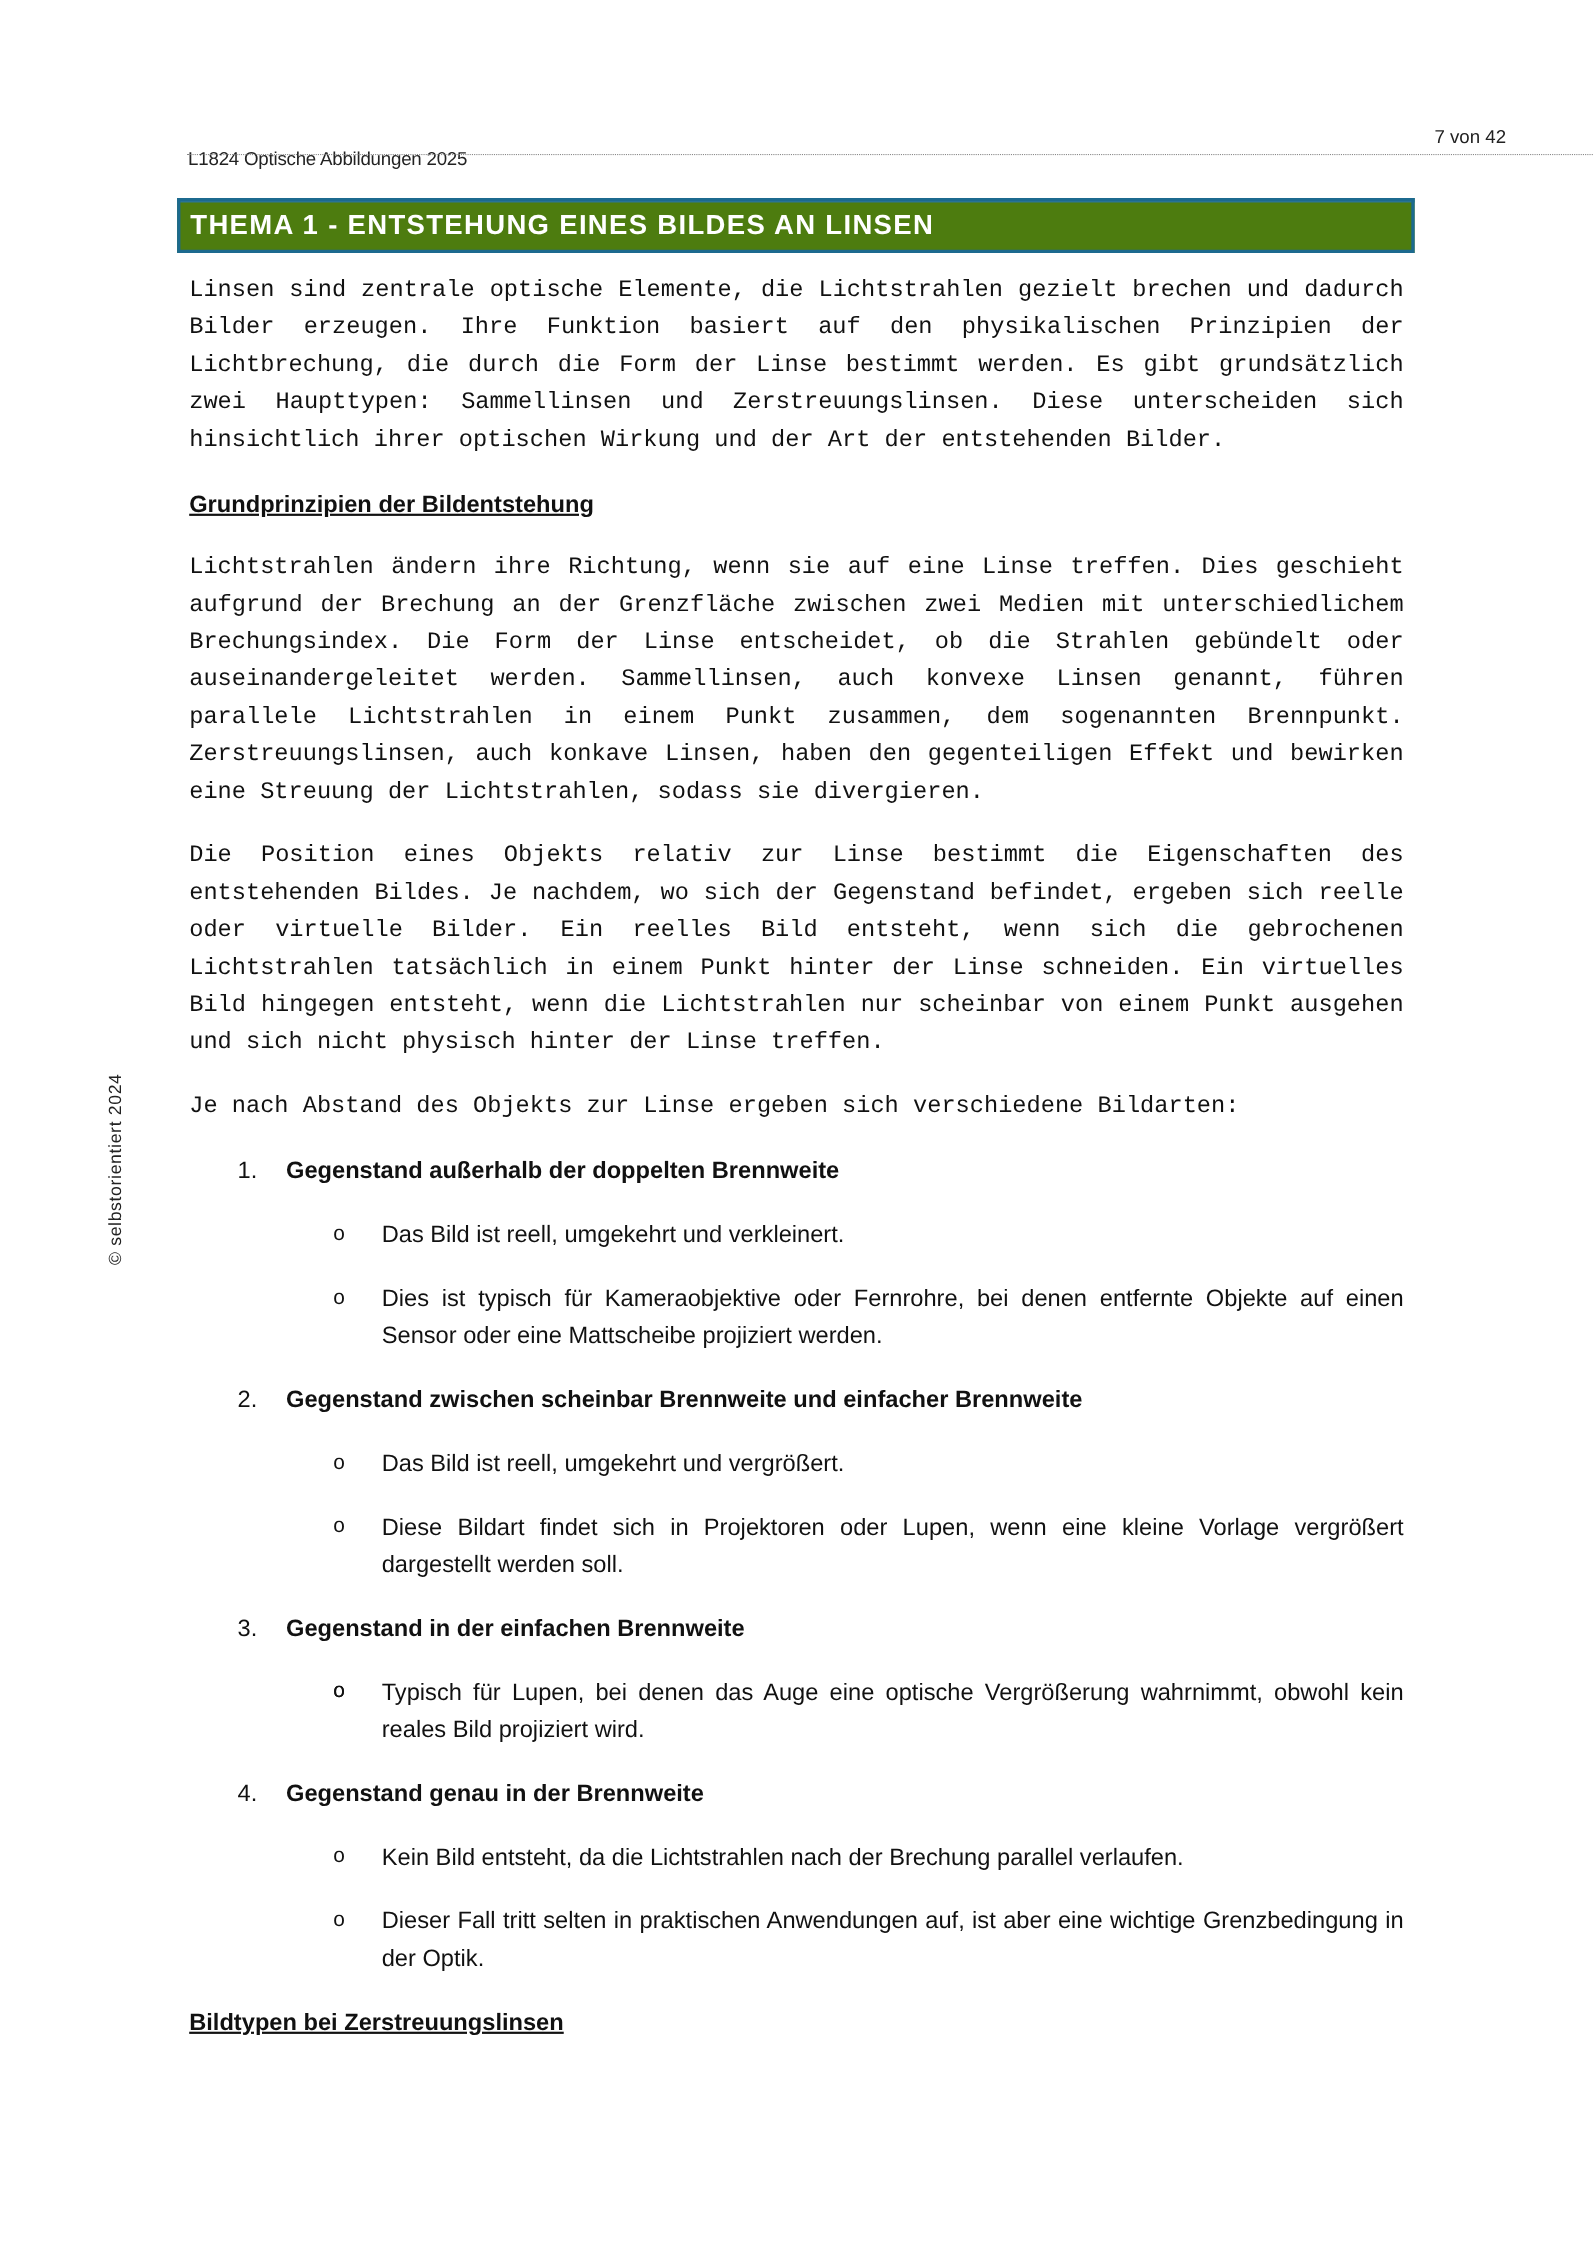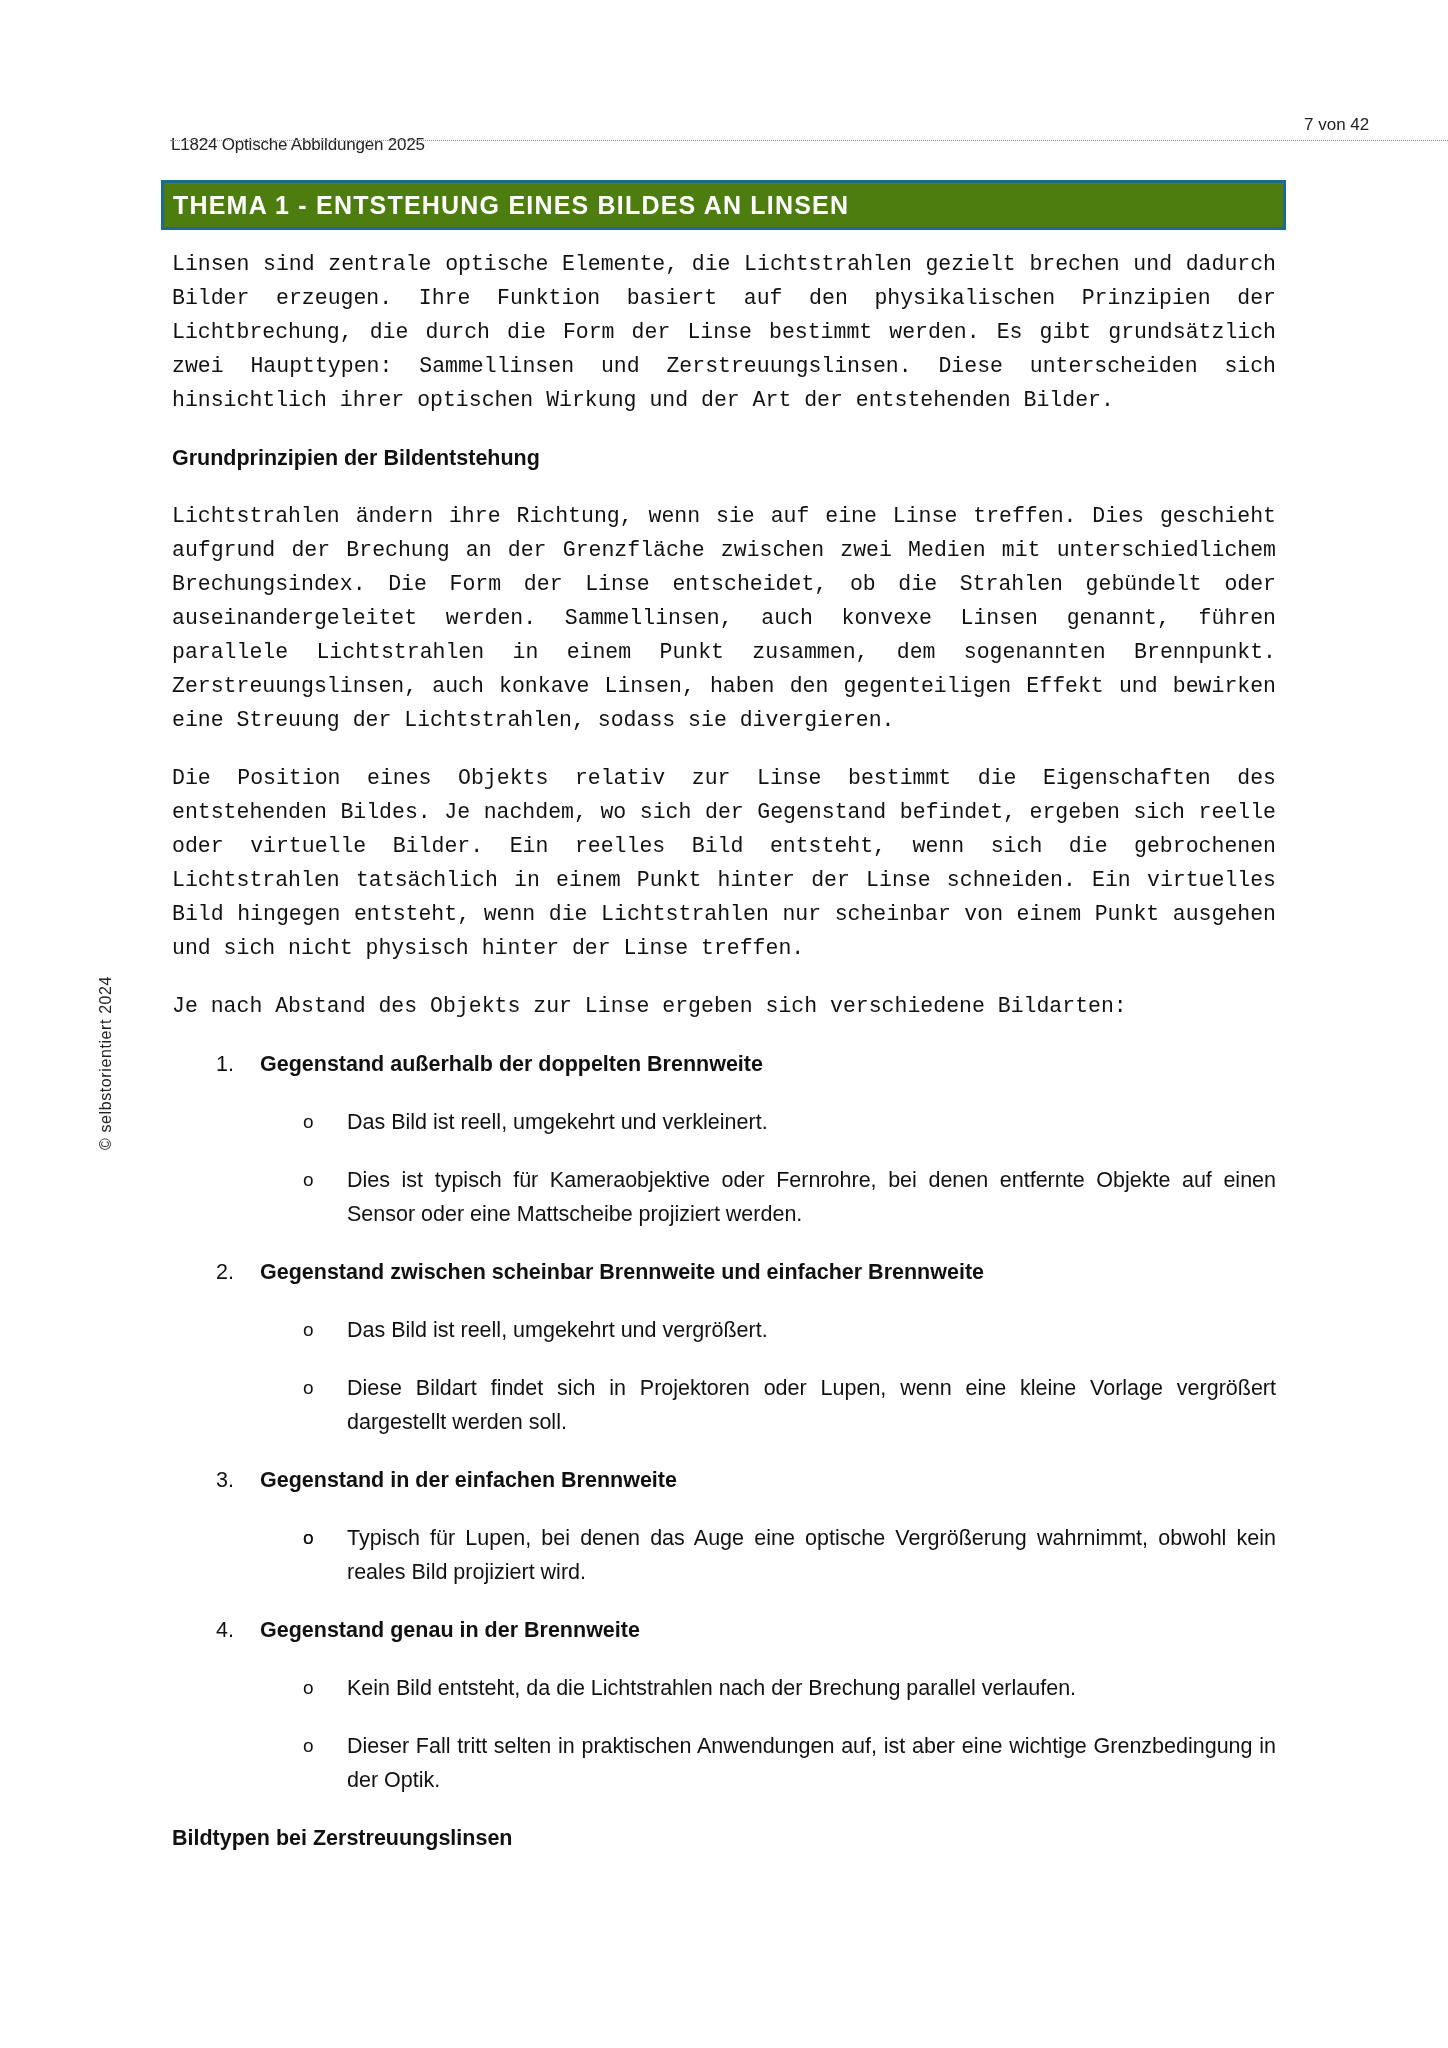--- a/index.html
+++ b/index.html
@@ -16,21 +16,21 @@
   }
   .band {
     position: absolute; left: 161px; top: 180px; width: 1125px; height: 50px;
     background: #4d7c0f; box-shadow: inset 0 0 0 3px #1c6a8f, inset 0 4px 0 0 #2d7798;
   }
   .band-title {
     position: absolute; left: 12px; top: 11px; color: #ffffff; font-weight: bold; font-size: 25px; letter-spacing: 1.2px;
   }
   .content { position: absolute; left: 172px; top: 247px; width: 1104px; }
   .p { font-size: 21.5px; line-height: 34px; text-align: justify; margin: 0 0 24px 0; font-family: Liberation Mono, monospace; }
-  .h { font-size: 21.5px; font-weight: bold; line-height: 34px; margin: 0 0 24px 0; }
+  .h { font-size: 21.5px; font-weight: bold; line-height: 34px; margin: 0 0 24px 0; text-decoration: underline; }
   .ol-item { position: relative; padding-left: 88px; font-size: 21.5px; line-height: 34px; font-weight: bold; margin: 0 0 24px 0; }
   .ol-num { position: absolute; left: 44px; top: 0; font-weight: normal; }
   .li { position: relative; padding-left: 175px; font-size: 21.5px; line-height: 34px; text-align: justify; margin: 0 0 24px 0; }
   .li-bullet { position: absolute; left: 131px; top: 0; font-size: 19px; }
 </style>
 </head>
 <body>
 
 <div class="hdr-left">L1824 Optische Abbildungen 2025</div>
 <div class="hdr-right">7 von 42</div>

